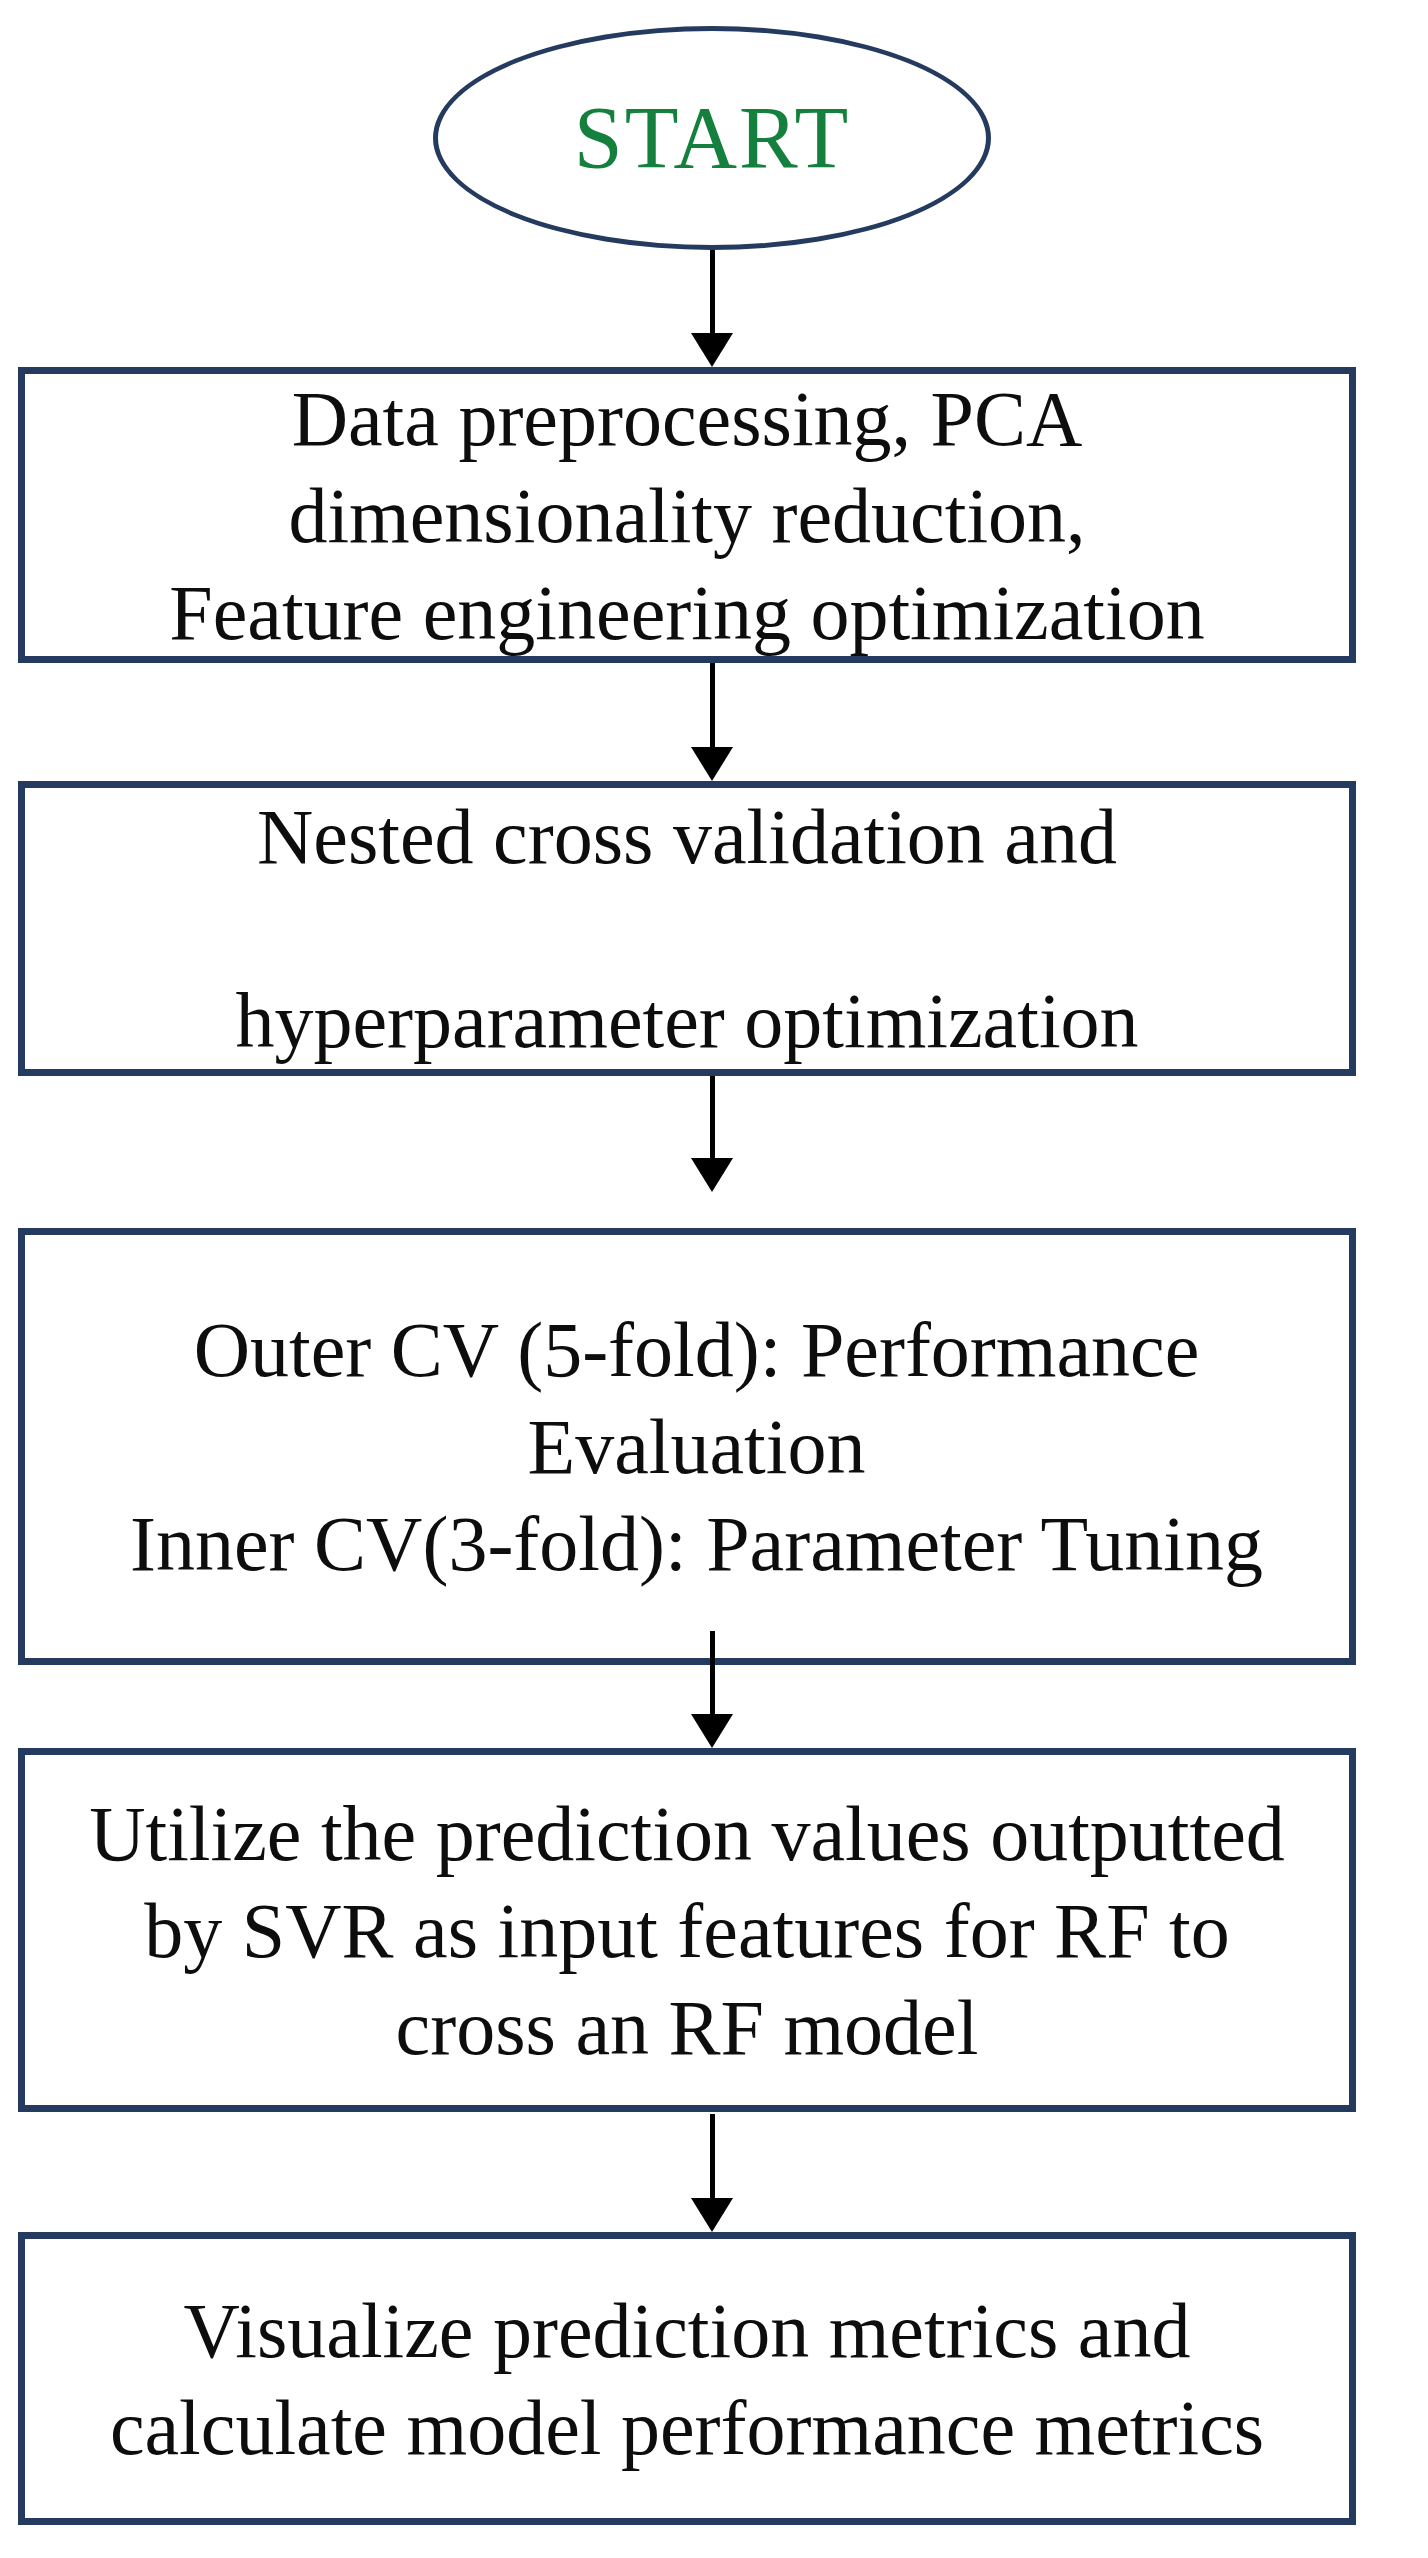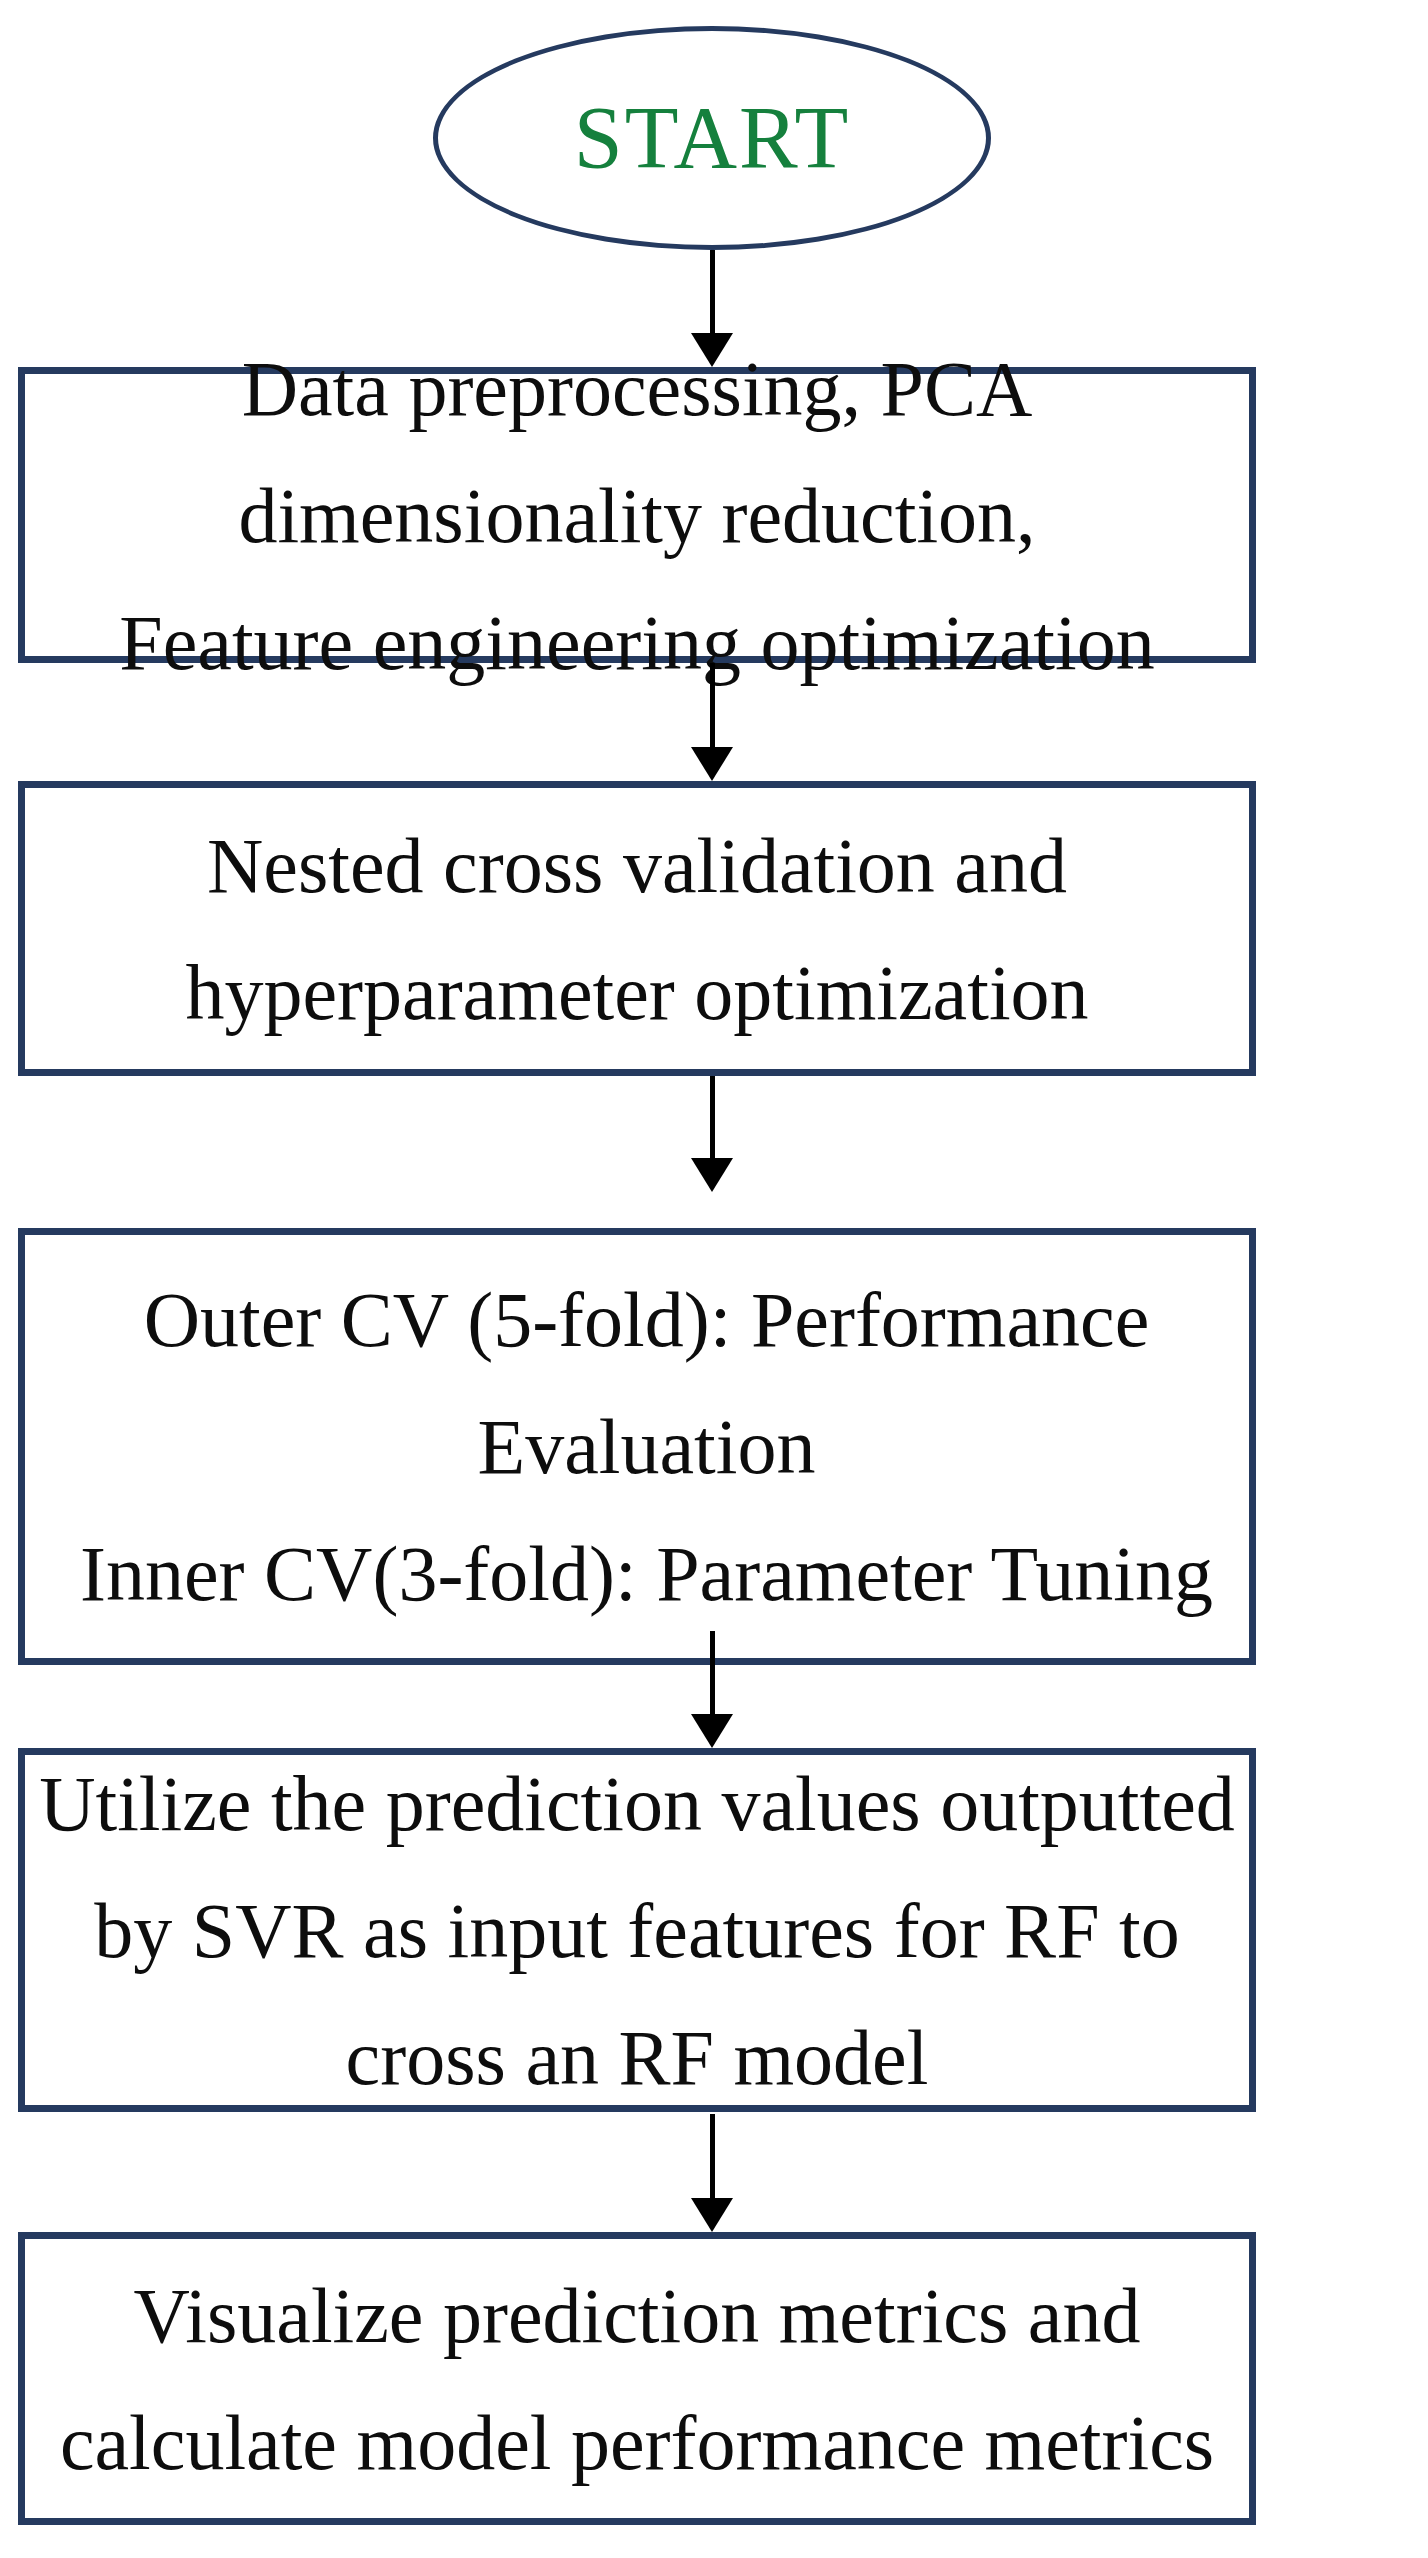--- a/index.html
+++ b/index.html
@@ -36,39 +36,38 @@
     font-size: 88px;
     line-height: 1;
     letter-spacing: 2px;
     color: #15803d;
   }
 
   
   .step-box {
     position: absolute;
     left: 18px;
-    width: 1238px;
+    width: 1338px;
     box-sizing: border-box;
     border: 7px solid #253a5f;
     background: #ffffff;
     display: flex;
     flex-direction: column;
     align-items: center;
     justify-content: center;
     text-align: center;
-    gap: 30px;
   }
   .step-box .line {
     display: block;
     font-size: 78px;
     line-height: 97px;
     white-space: nowrap;
   }
   .box-1 { top: 367px;  height: 296px; }
-  .box-2 { top: 781px;  height: 295px; }
+  .box-2 { top: 781px;  height: 295px; justify-content: space-between; }
   .box-3 { top: 1228px; height: 437px; padding-left: 19px; }
   .box-4 { top: 1748px; height: 364px; }
   .box-5 { top: 2232px; height: 293px; }
 
   
   .flow-arrow {
     position: absolute;
     left: 691px;       
     width: 42px;
   }

